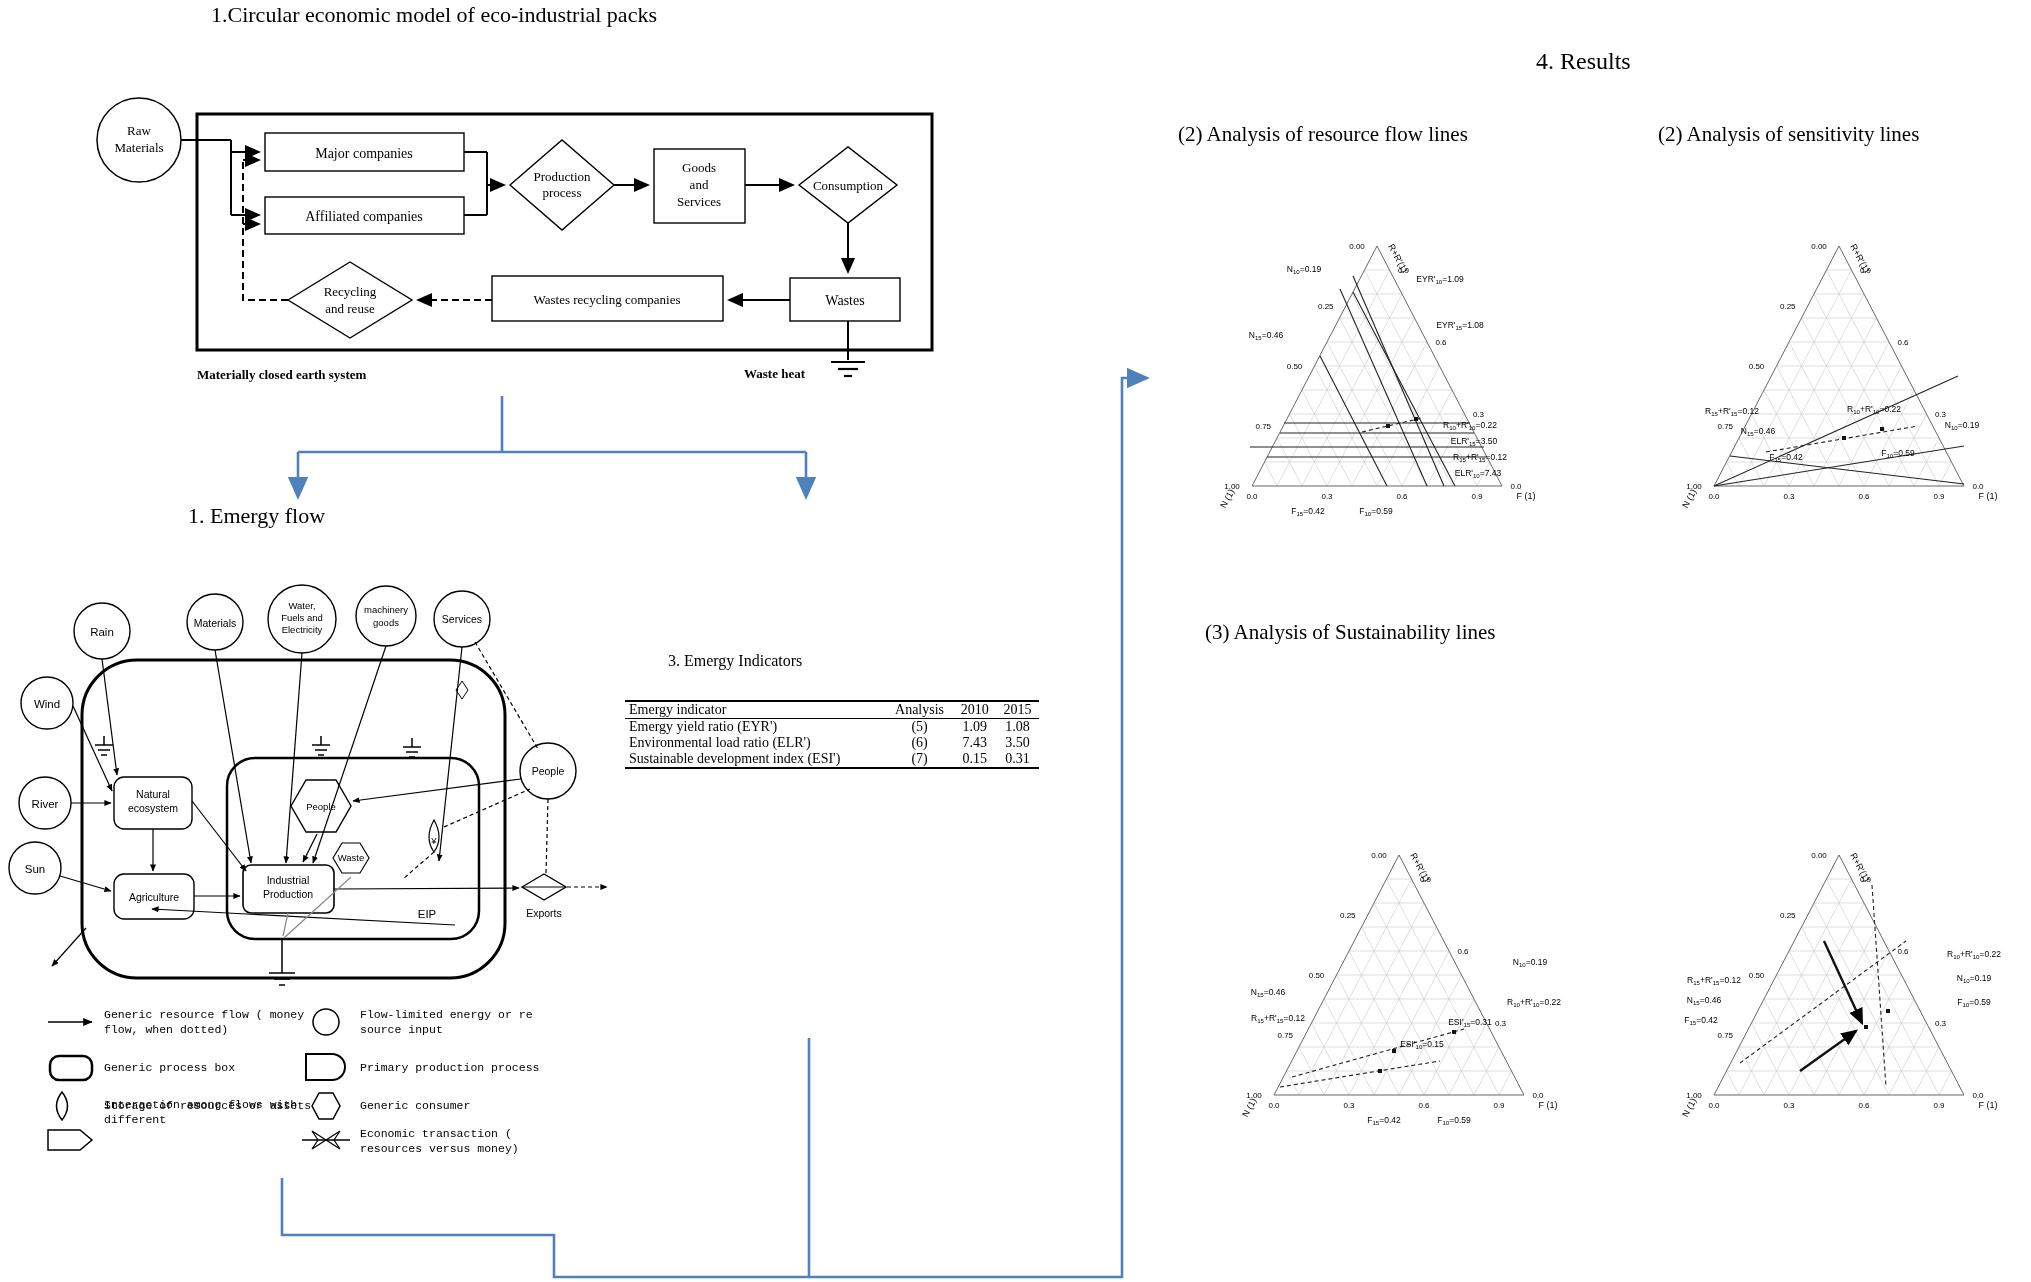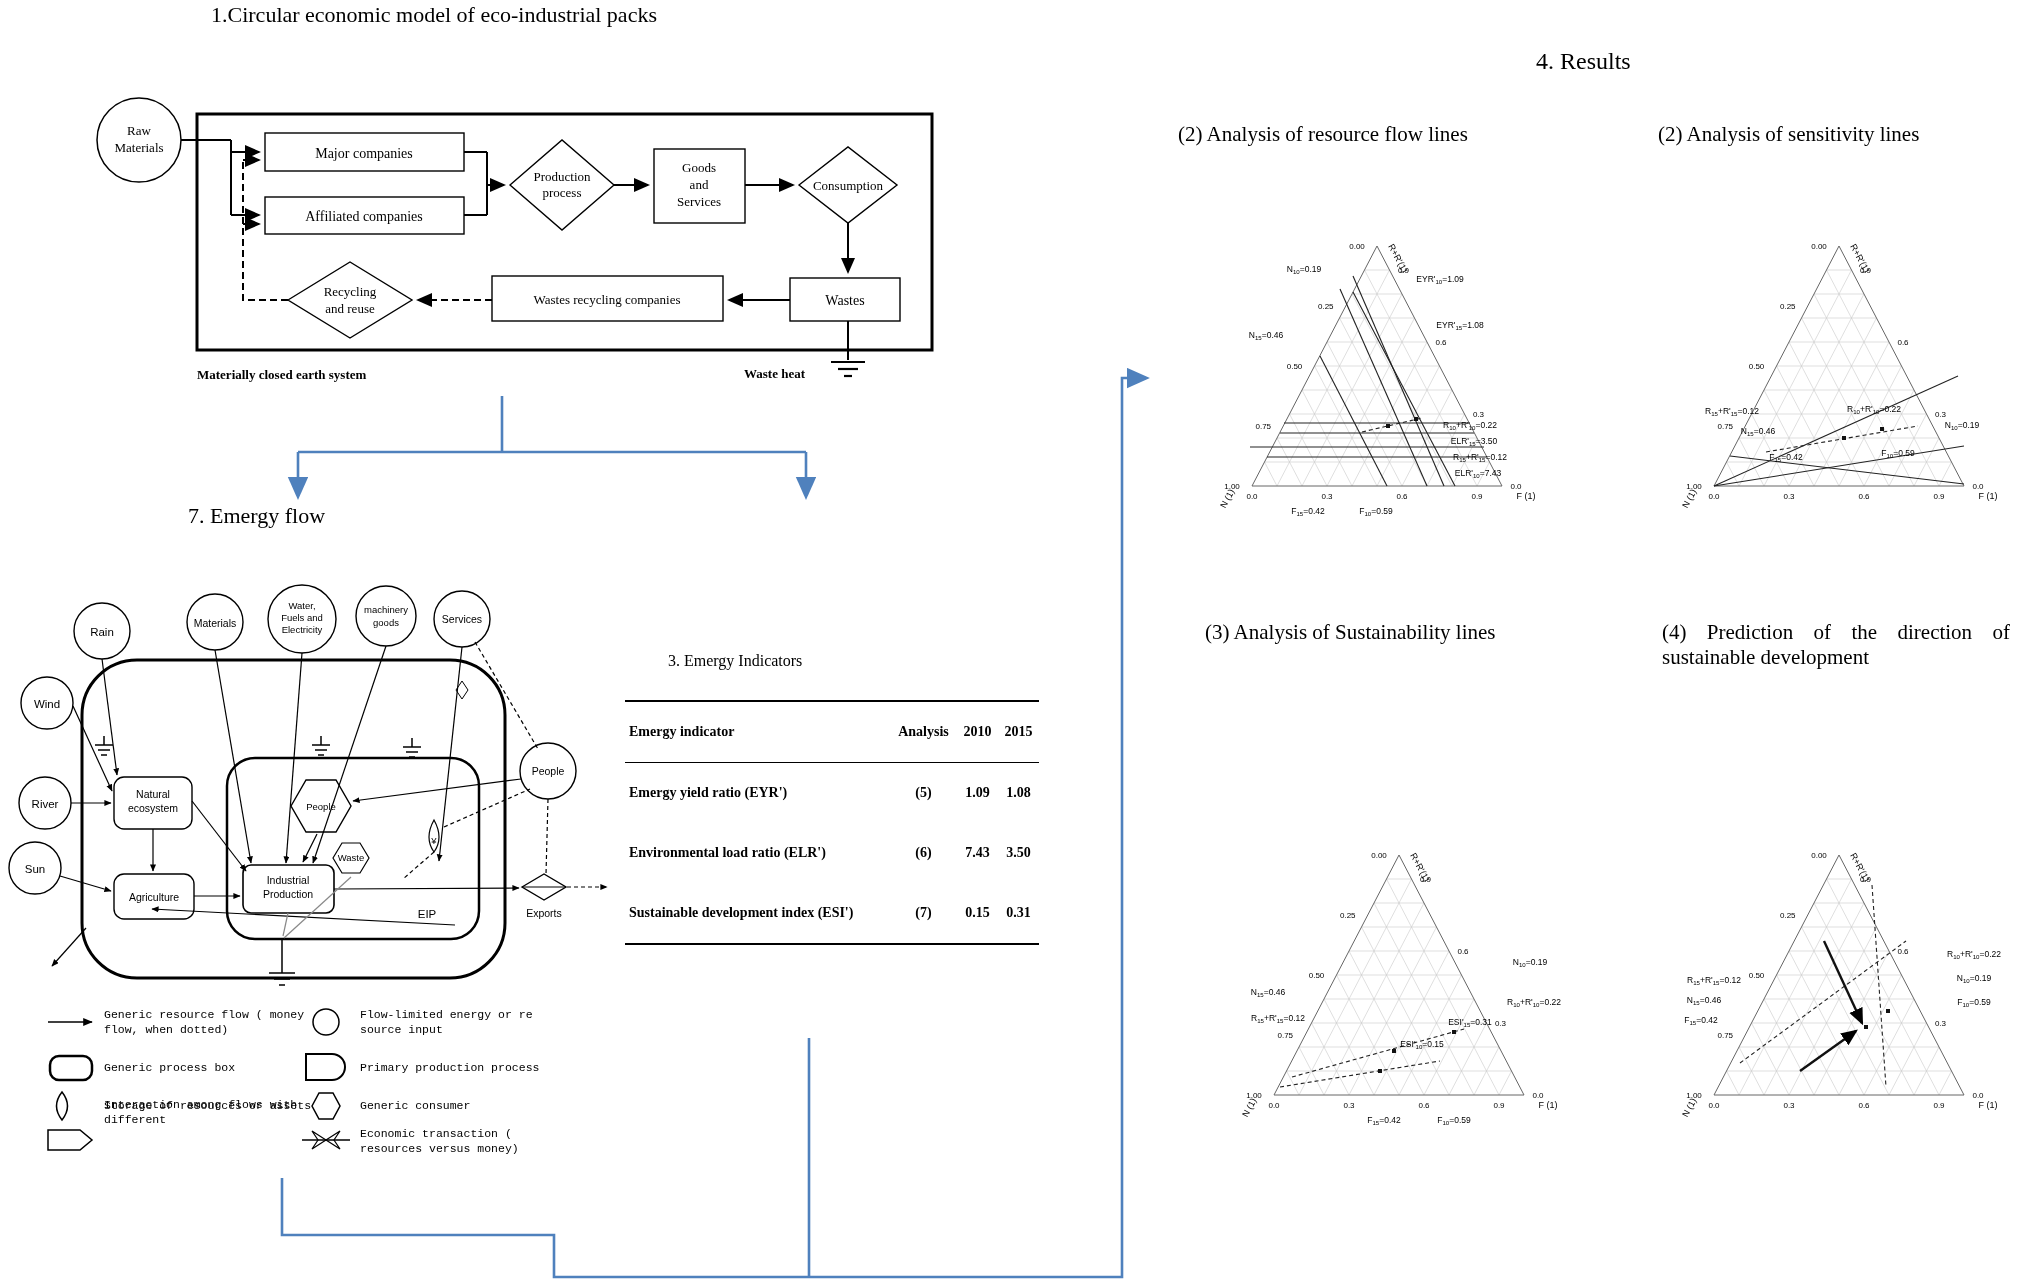--- a/index.html
+++ b/index.html
@@ -15,21 +15,21 @@
   .mid{text-anchor:middle}
   .t14{font-size:14px}
   .t13{font-size:13px}
   .t13b{font-size:13px;font-weight:bold}
   .t9{font-size:9.5px;font-family:"Liberation Sans",sans-serif}
   .t10{font-size:10.5px;font-family:"Liberation Sans",sans-serif}
   .t11{font-size:11.5px;font-family:"Liberation Sans",sans-serif}
   .legend-text{font-family:Liberation Mono, monospace;font-size:11.5px;line-height:1.3;width:212px}
   .s3-table{border-collapse:collapse;width:414px;font-size:14px;border-bottom:2px solid #000}
   .s3-table thead tr{border-top:2px solid #000;border-bottom:1px solid #000}
-  .s3-table th,.s3-table td{padding:22px 4px;text-align:center;font-weight:bold}
+  .s3-table th,.s3-table td{padding:0 4px;text-align:center;font-weight:normal}
   .s3-table th.left,.s3-table td.left{text-align:left}
   .tern{width:345px;height:315px}
   .tern svg text{font-family:"Liberation Sans",sans-serif}
 </style>
 </head>
 <body>
 
 <div class="canvas">
 
   <svg class="layer" width="2031" height="1282">
@@ -211,21 +211,21 @@
       <circle cx="326" cy="1022" r="13" stroke-width="1.5"></circle>
       <path d="M306,1054 h26 a13,13 0 0 1 0,26 h-26 z" stroke-width="2"></path>
       <polygon points="312,1106 319,1093 333,1093 340,1106 333,1119 319,1119" stroke-width="1.5"></polygon>
       <line x1="302" y1="1140" x2="350" y2="1140" stroke-width="1.3"></line>
       <polygon points="312,1131 326,1140 312,1149 318,1140" stroke-width="1.2"></polygon>
       <polygon points="340,1131 326,1140 340,1149 334,1140" stroke-width="1.2"></polygon>
     </g>
   </svg>
 
   <div class="abs s-title" style="left:211px;top:2px">1.Circular economic model of eco-industrial packs</div>
-  <div class="abs s-title" style="left:188px;top:503px">7. Emergy flow</div>
+  <div class="abs s-title" style="left:188px;top:503px">1. Emergy flow</div>
   <div class="abs s-title" style="left:668px;top:652px;font-size:16px">3. Emergy Indicators</div>
   <div class="abs s-title" style="left:1536px;top:48px;font-size:24px">4. Results</div>
 
   <div class="abs legend-text" style="left:104px;top:1008px">Generic resource flow ( money flow, when dotted)</div>
   <div class="abs legend-text" style="left:104px;top:1061px">Generic process box</div>
   <div class="abs legend-text" style="left:104px;top:1099px">Storage of resources or assets</div>
   <div class="abs legend-text" style="left:104px;top:1098px">Interaction among flows with different</div>
   <div class="abs legend-text" style="left:360px;top:1008px">Flow-limited energy or re source input</div>
   <div class="abs legend-text" style="left:360px;top:1061px">Primary production process</div>
   <div class="abs legend-text" style="left:360px;top:1099px">Generic consumer</div>
@@ -260,21 +260,20 @@
             <td>0.15</td>
             <td>0.31</td>
           </tr>
         </tbody>
     </table>
   </div>
 
   <div class="abs p-head" style="left:1178px;top:122px">(2) Analysis of resource flow lines</div>
   <div class="abs p-head" style="left:1658px;top:122px">(2) Analysis of sensitivity lines</div>
   <div class="abs p-head" style="left:1205px;top:620px">(3) Analysis of Sustainability lines</div>
-  <div class="abs p-head wrap" style="left:1662px;top:620px;width:348px">(4) Prediction of the direction of sustainable development</div>
 
   <div class="abs tern" style="left:1212px;top:216px"><svg viewBox="0 0 345 315" width="345" height="315">
         <defs>
           <marker id="tah0" markerWidth="8" markerHeight="8" refX="6" refY="3" orient="auto">
             <path d="M0,0 L7,3 L0,6 Z" fill="#000"></path>
           </marker>
         </defs>
         <line x1="152.5" y1="54" x2="177.5" y2="54" stroke="#c9c9c9" stroke-width="0.6"></line>
         <line x1="65" y1="270" x2="177.5" y2="54" stroke="#c9c9c9" stroke-width="0.6"></line>
         <line x1="65" y1="270" x2="52.5" y2="246" stroke="#c9c9c9" stroke-width="0.6"></line>

